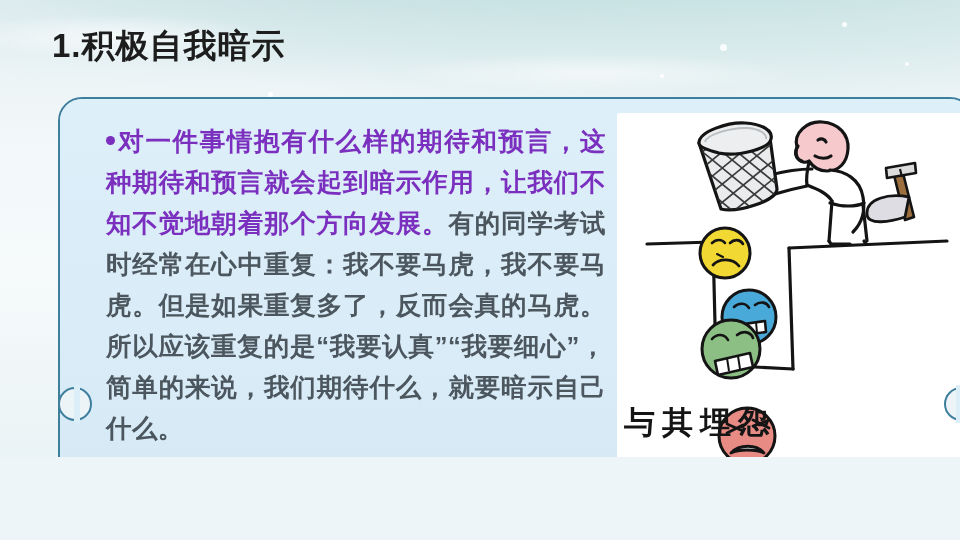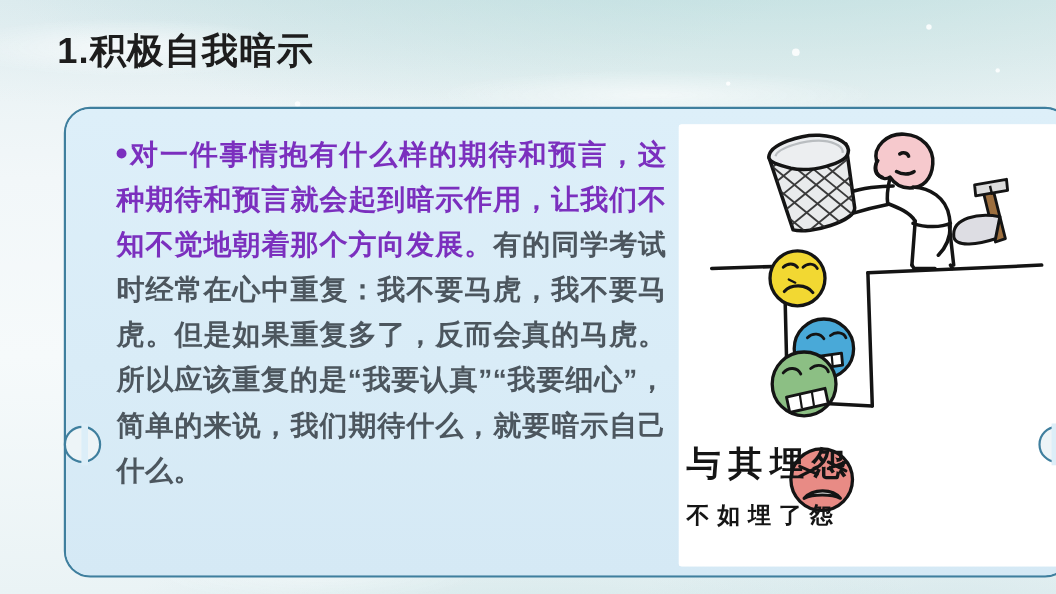--- a/index.html
+++ b/index.html
@@ -11,21 +11,21 @@
     height: 540px;
     overflow: hidden;
     font-family: "Liberation Sans", "DejaVu Sans", sans-serif;
     background: #eef5f8;
   }
 
   
   .slide {
     position: relative;
     width: 960px;
-    height: 540px;
+    height: 457px;
     overflow: hidden;
     background: #0f766e;
   }
 
   
   .bg-wash {
     position: absolute;
     inset: 0;
     background:
       radial-gradient(115% 60% at 72% -14%, rgba(150,205,205,0.55) 0%, rgba(170,212,210,0.30) 38%, rgba(255,255,255,0) 66%),

